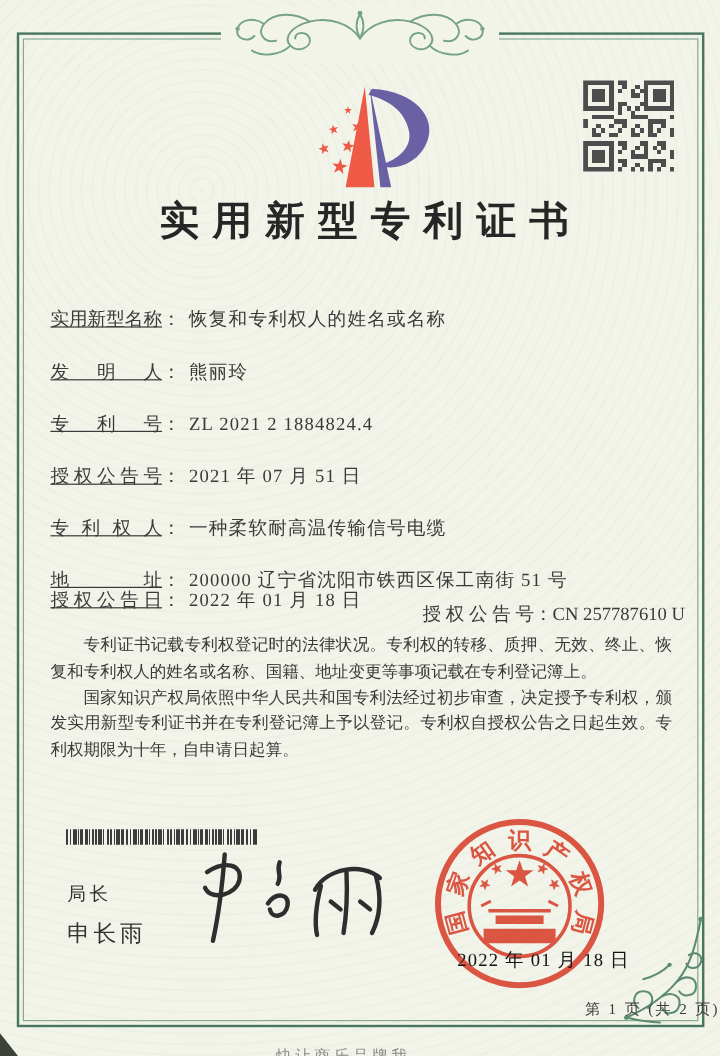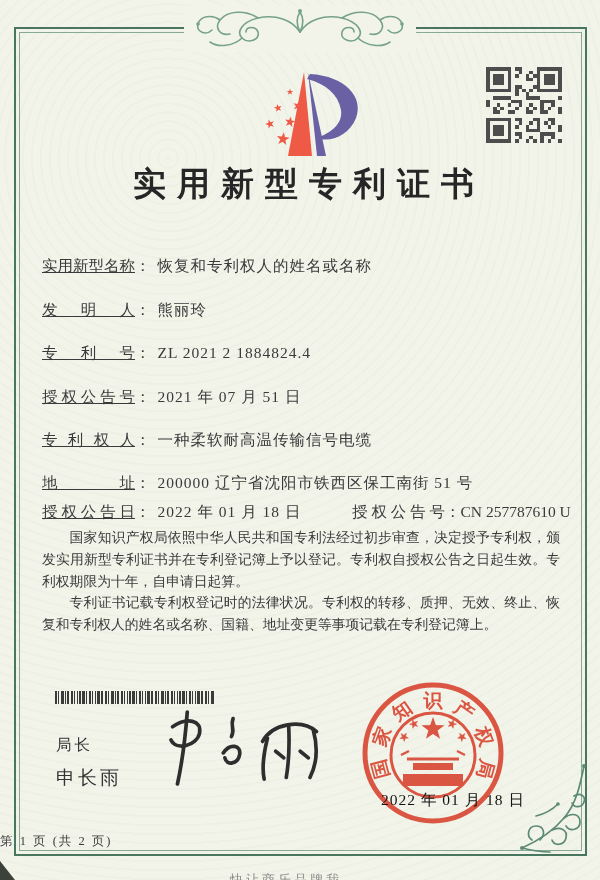--- a/index.html
+++ b/index.html
@@ -38,21 +38,21 @@
     letter-spacing:3px;font-family:Liberation Serif, serif;}
   .sig-name{position:absolute;left:56px;top:765px;font-size:19px;color:#333;
     letter-spacing:3px;font-family:"Liberation Sans","DejaVu Sans",sans-serif;}
   .signature{position:absolute;left:148px;top:702px;}
   .seal{position:absolute;left:362px;top:682px;width:142px;height:142px;opacity:.88;}
   .seal-char{position:absolute;left:50%;top:50%;font-size:19px;font-weight:bold;
     color:#d8402c;width:20px;margin-left:-10px;margin-top:-11px;text-align:center;}
   .seal-date{position:absolute;left:381px;top:790px;font-size:15.5px;color:#141414;
     letter-spacing:1px;z-index:5;}
   .corner-flourish{position:absolute;right:12px;bottom:24px;}
-  .page-footer{position:absolute;left:0;top:833px;width:100%;text-align:left;
+  .page-footer{position:absolute;left:0;top:833px;width:100%;text-align:right;
     font-size:12.5px;letter-spacing:2px;color:#3c3c3c;}
   .bottom-partial{position:absolute;left:230px;top:871px;font-size:13px;color:#8a8a88;
     letter-spacing:3px;}
   .corner-shadow{position:absolute;left:0;bottom:0;width:0;height:0;
     border-left:15px solid #3c413a;border-top:19px solid rgba(0,0,0,0);}
 </style>
 </head>
 <body>
 
 <div class="page">
@@ -315,31 +315,31 @@
     </div>
     <div class="fr" style="top:137px">
       <span class="lbl">授权公告号</span><span class="colon">：</span><span class="val">2021 年 07 月 51 日</span>
     </div>
     <div class="fr" style="top:180px">
       <span class="lbl">专利权人</span><span class="colon">：</span><span class="val">一种柔软耐高温传输信号电缆</span>
     </div>
     <div class="fr" style="top:223px">
       <span class="lbl">地址</span><span class="colon">：</span><span class="val">200000 辽宁省沈阳市铁西区保工南街 51 号</span>
     </div>
-    <div class="fr" style="top:252px">
+    <div class="fr" style="top:240px">
       <span class="lbl">授权公告日</span><span class="colon">：</span><span class="val">2022 年 01 月 18 日</span>
     </div>
     <div class="fr2" style="left:270px;top:252px">
       <span class="lbl" style="display:inline-block;width:93px;text-align:justify;text-align-last:justify;margin-left:40px;">授权公告号</span><span class="colon">：</span><span class="val">CN 257787610 U</span>
     </div>
   </div>
 
   <div class="paras">
+    <p>专利证书记载专利权登记时的法律状况。专利权的转移、质押、无效、终止、恢复和专利权人的姓名或名称、国籍、地址变更等事项记载在专利登记簿上。</p>
     <p>国家知识产权局依照中华人民共和国专利法经过初步审查，决定授予专利权，颁发实用新型专利证书并在专利登记簿上予以登记。专利权自授权公告之日起生效。专利权期限为十年，自申请日起算。</p>
-    <p>专利证书记载专利权登记时的法律状况。专利权的转移、质押、无效、终止、恢复和专利权人的姓名或名称、国籍、地址变更等事项记载在专利登记簿上。</p>
   </div>
 
   <svg class="barcode" id="barcode" width="160" height="13" viewBox="0 0 160 13" shape-rendering="crispEdges">
       <rect x="0" y="0" width="2" height="13" fill="#3b3b3b"></rect>
       <rect x="3" y="0" width="1" height="13" fill="#3b3b3b"></rect>
       <rect x="6" y="0" width="3" height="13" fill="#3b3b3b"></rect>
       <rect x="10" y="0" width="1" height="13" fill="#3b3b3b"></rect>
       <rect x="12" y="0" width="2" height="13" fill="#3b3b3b"></rect>
       <rect x="16" y="0" width="2" height="13" fill="#3b3b3b"></rect>
       <rect x="19" y="0" width="1" height="13" fill="#3b3b3b"></rect>

